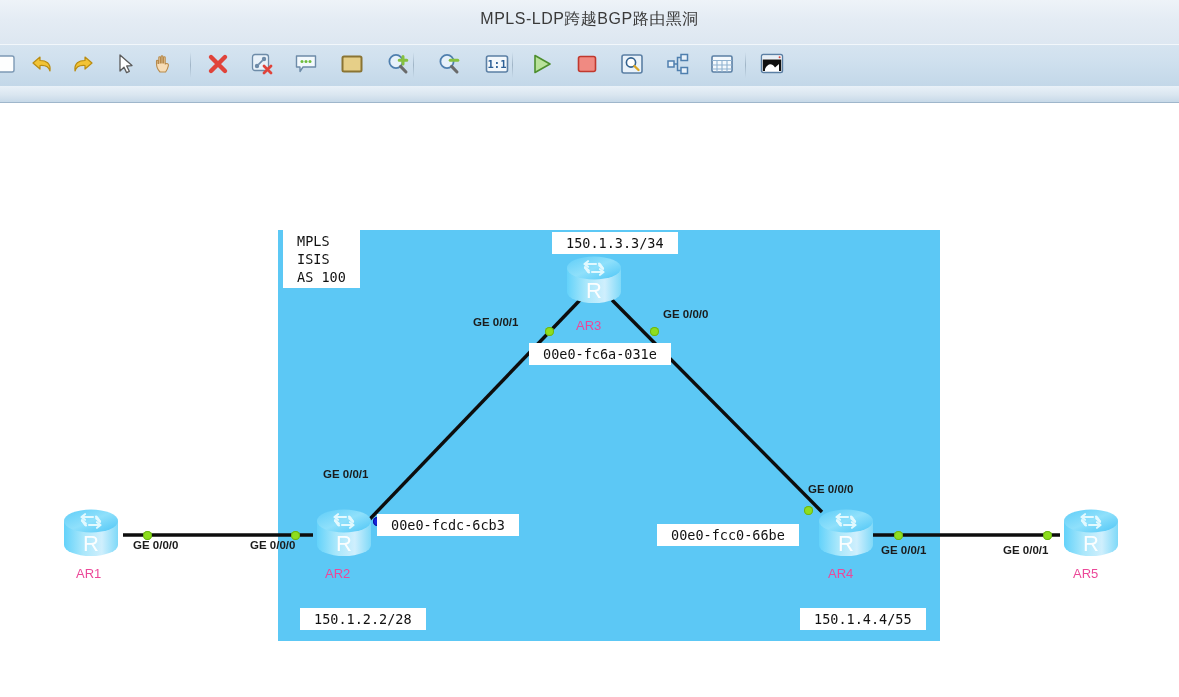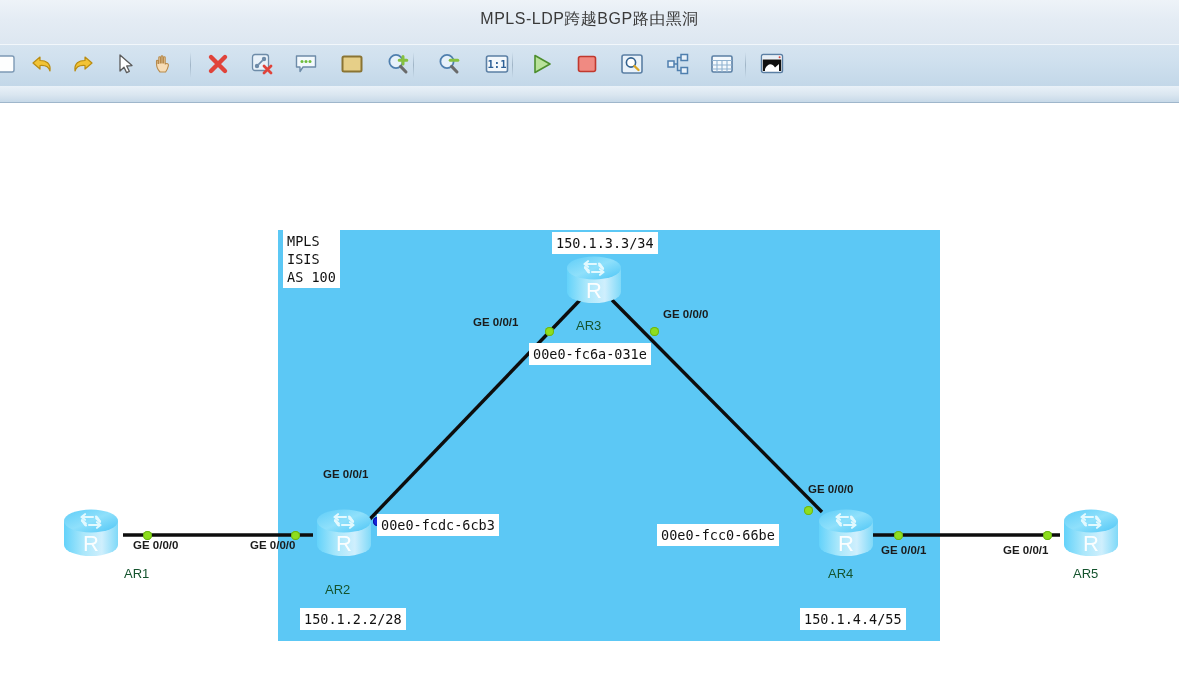--- a/index.html
+++ b/index.html
@@ -39,28 +39,28 @@
   #canvas{
     position:absolute;left:0;top:103px;width:1179px;height:594px;background:#ffffff;
   }
   #as-region{
     position:absolute;left:278px;top:127px;width:662px;height:411px;
     background:#5cc8f5;
   }
   .label-box{
     position:absolute;background:#ffffff;color:#111;
     font-family:"DejaVu Sans Mono","Liberation Mono",monospace;
-    font-size:13.5px;line-height:18px;padding:2px 4px;white-space:pre;
+    font-size:13.5px;line-height:18px;padding:2px 14px;white-space:pre;
   }
   .port-label{
     position:absolute;font-size:11.5px;color:#1b1b1b;white-space:nowrap;
     font-family:"Liberation Sans","DejaVu Sans",sans-serif;font-weight:600;
   }
   .dev-name{
-    position:absolute;font-size:13px;color:#14532d;white-space:nowrap;
+    position:absolute;font-size:13px;color:#ec4899;white-space:nowrap;
     font-family:"Liberation Sans","DejaVu Sans",sans-serif;
   }
   .router{position:absolute;width:62px;height:56px;cursor:pointer;}
   .port-dot{position:absolute;width:9px;height:9px;border-radius:50%;
             background:#8ede1e;box-shadow:0 0 0 1px #6ab317 inset;cursor:pointer;}
   .port-dot.sel{background:#1626d8;box-shadow:0 0 0 1px #0a12a0 inset;}
   svg.link-layer{position:absolute;left:0;top:0;width:1179px;height:594px;
                  pointer-events:none;}
 </style>
 </head>
@@ -297,22 +297,22 @@
             <path d="M25 9.2 L21.5 12 L25 14.8"></path>
             <path d="M40 20 L29 20"></path>
             <path d="M37 17.2 L40.5 20 L37 22.8"></path>
             <path d="M26 20.5 L22 15.5"></path>
             <path d="M25.8 18.6 L22 15.2 L25 19.6"></path>
             <path d="M36 11.5 L40 16.5"></path>
             <path d="M36.3 13.4 L40 16.8 L37 12.4"></path>
           </g>
           <text x="31" y="46" font-size="22" font-family="Liberation Sans, sans-serif" fill="#ffffff" text-anchor="middle" opacity="0.95">R</text>
         </svg></div>
-      <div class="dev-name" style="left:76px;top:463px;margin-left:48px;">AR1</div>
-      <div class="dev-name" style="left:325px;top:463px;margin-top:16px;">AR2</div>
+      <div class="dev-name" style="left:76px;top:463px;">AR1</div>
+      <div class="dev-name" style="left:325px;top:463px;">AR2</div>
       <div class="dev-name" style="left:576px;top:215px;">AR3</div>
       <div class="dev-name" style="left:828px;top:463px;">AR4</div>
       <div class="dev-name" style="left:1073px;top:463px;">AR5</div>
       <div class="port-label" style="left:133px;top:436px;">GE 0/0/0</div>
       <div class="port-label" style="left:250px;top:436px;">GE 0/0/0</div>
       <div class="port-label" style="left:323px;top:365px;">GE 0/0/1</div>
       <div class="port-label" style="left:473px;top:213px;">GE 0/0/1</div>
       <div class="port-label" style="left:663px;top:205px;">GE 0/0/0</div>
       <div class="port-label" style="left:808px;top:380px;">GE 0/0/0</div>
       <div class="port-label" style="left:881px;top:441px;">GE 0/0/1</div>

